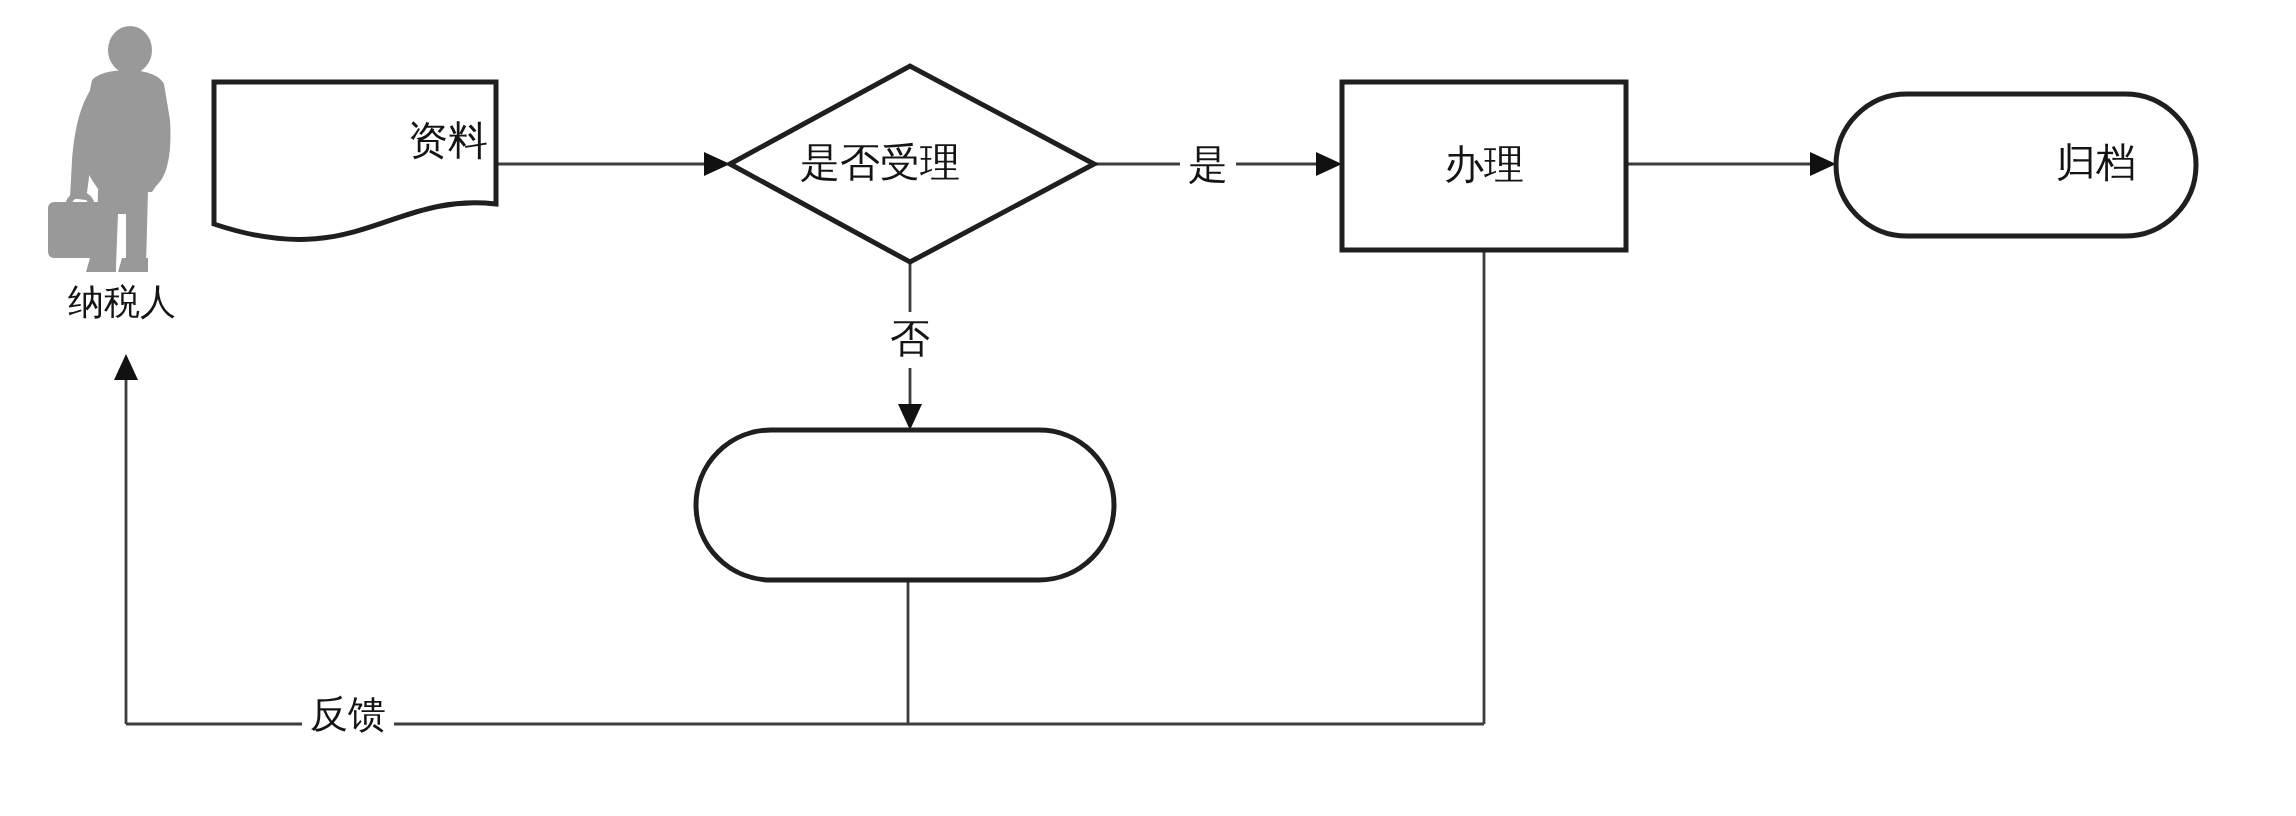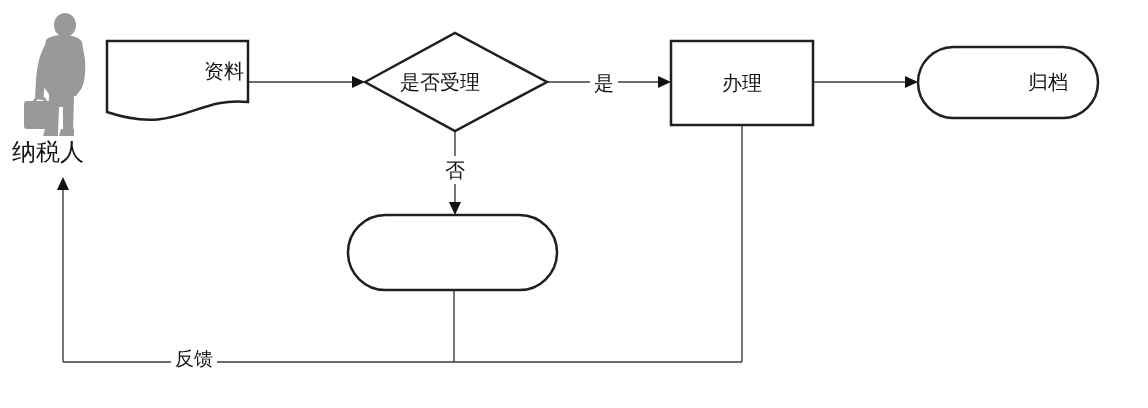--- a/index.html
+++ b/index.html
@@ -67,30 +67,30 @@
 
     <g fill="#ffffff" stroke="#1f1f1f" stroke-width="2.5">
       <path d="M107,41 L248,41 L248,102 C195,96 178,136 107,112 Z"></path>
       <polygon points="365,82 455,33 547,82 455,131"></polygon>
       <rect x="671" y="41" width="142" height="84"></rect>
       <rect x="918" y="47" width="180" height="71" rx="35.5"></rect>
       <rect x="348" y="215" width="209" height="75" rx="37.5"></rect>
     </g>
   </svg>
 
-  <div class="lbl" style="left:48px;top:152px;font-size:24px;text-align:right;">纳税人</div>
+  <div class="lbl" style="left:61px;top:152px;font-size:18px;text-align:right;">纳税人</div>
 
   <div class="lbl" style="left:177px;top:71px;margin-left:47px;">资料</div>
 
   <div class="lbl" style="left:440px;top:82px;">是否受理</div>
 
   <div class="lbl" style="left:742px;top:83px;">办理</div>
 
   <div class="lbl" style="left:1048px;top:82px;">归档</div>
 
 
   <div class="lbl edge-lbl" style="left:604px;top:83px;">是</div>
 
   <div class="lbl edge-lbl vertical" style="left:455px;top:170px;">否</div>
 
-  <div class="lbl edge-lbl small" style="left:174px;top:359px;margin-left:20px;">反馈</div>
+  <div class="lbl edge-lbl small" style="left:174px;top:359px;">反馈</div>
 
 </div>
 
 </body></html>

